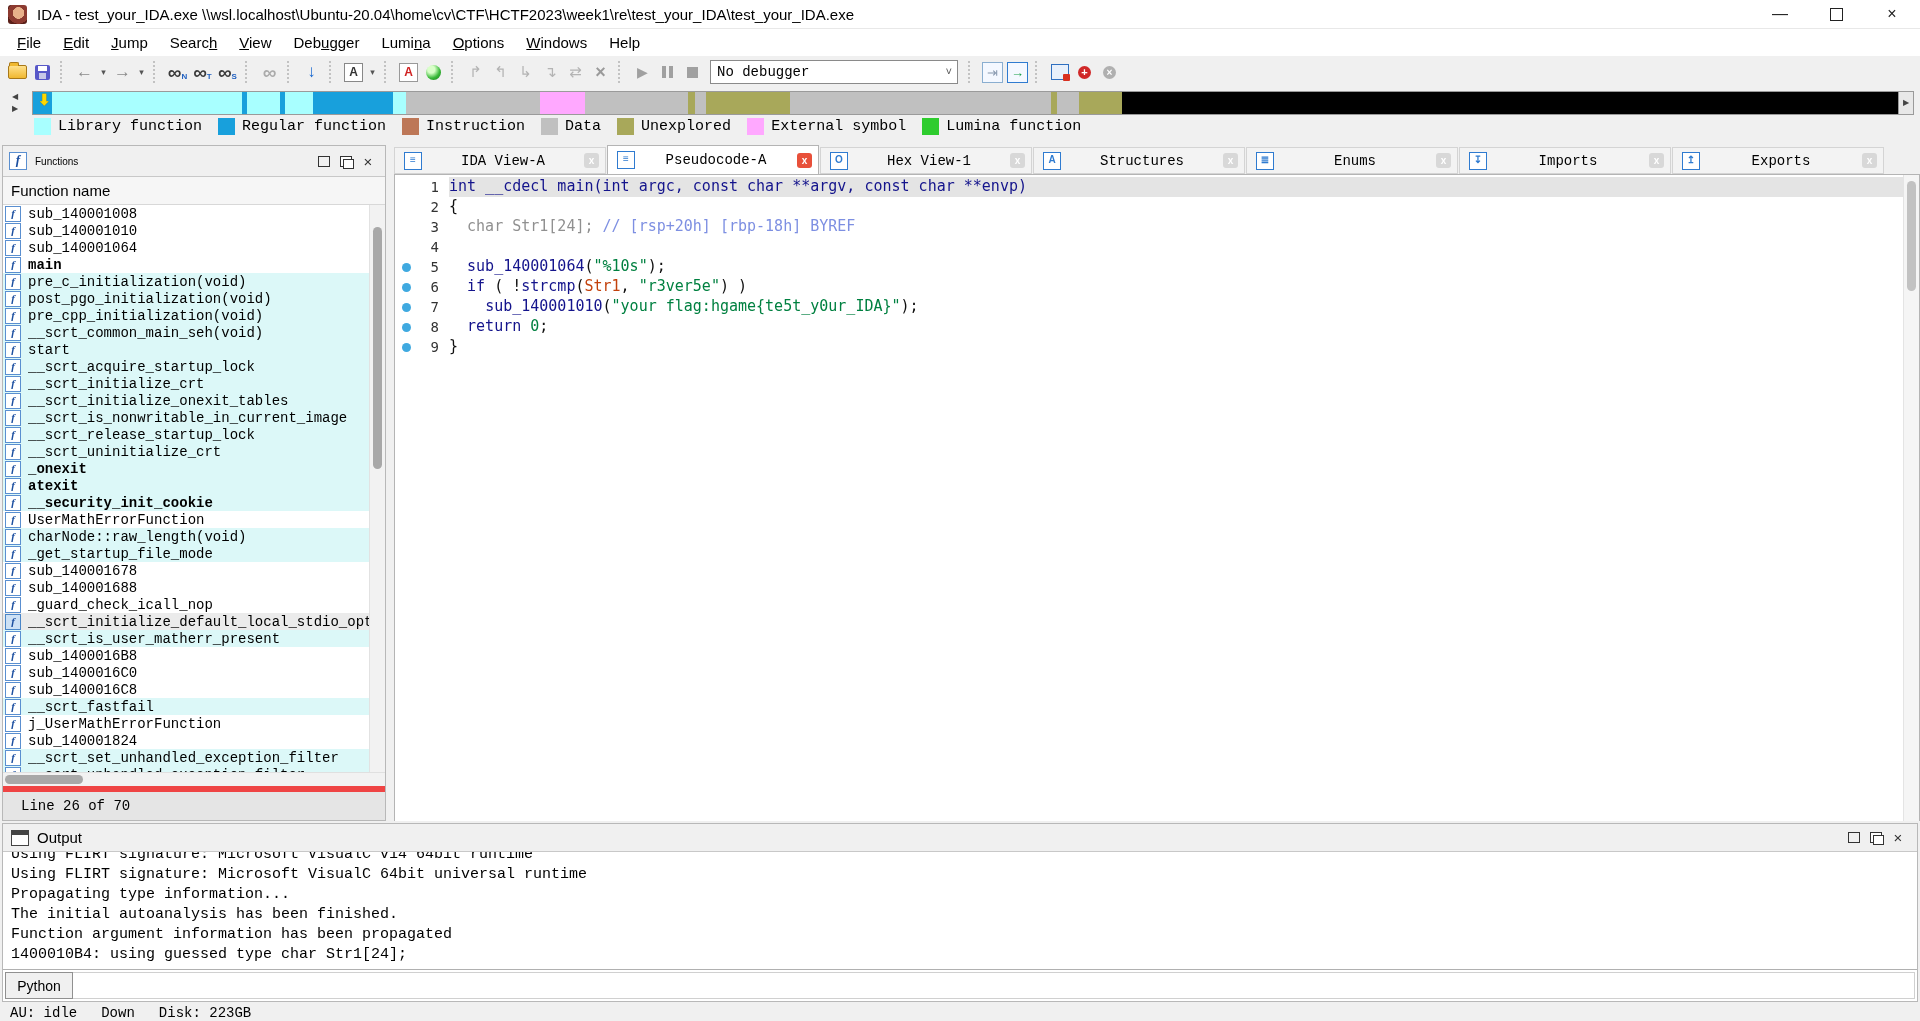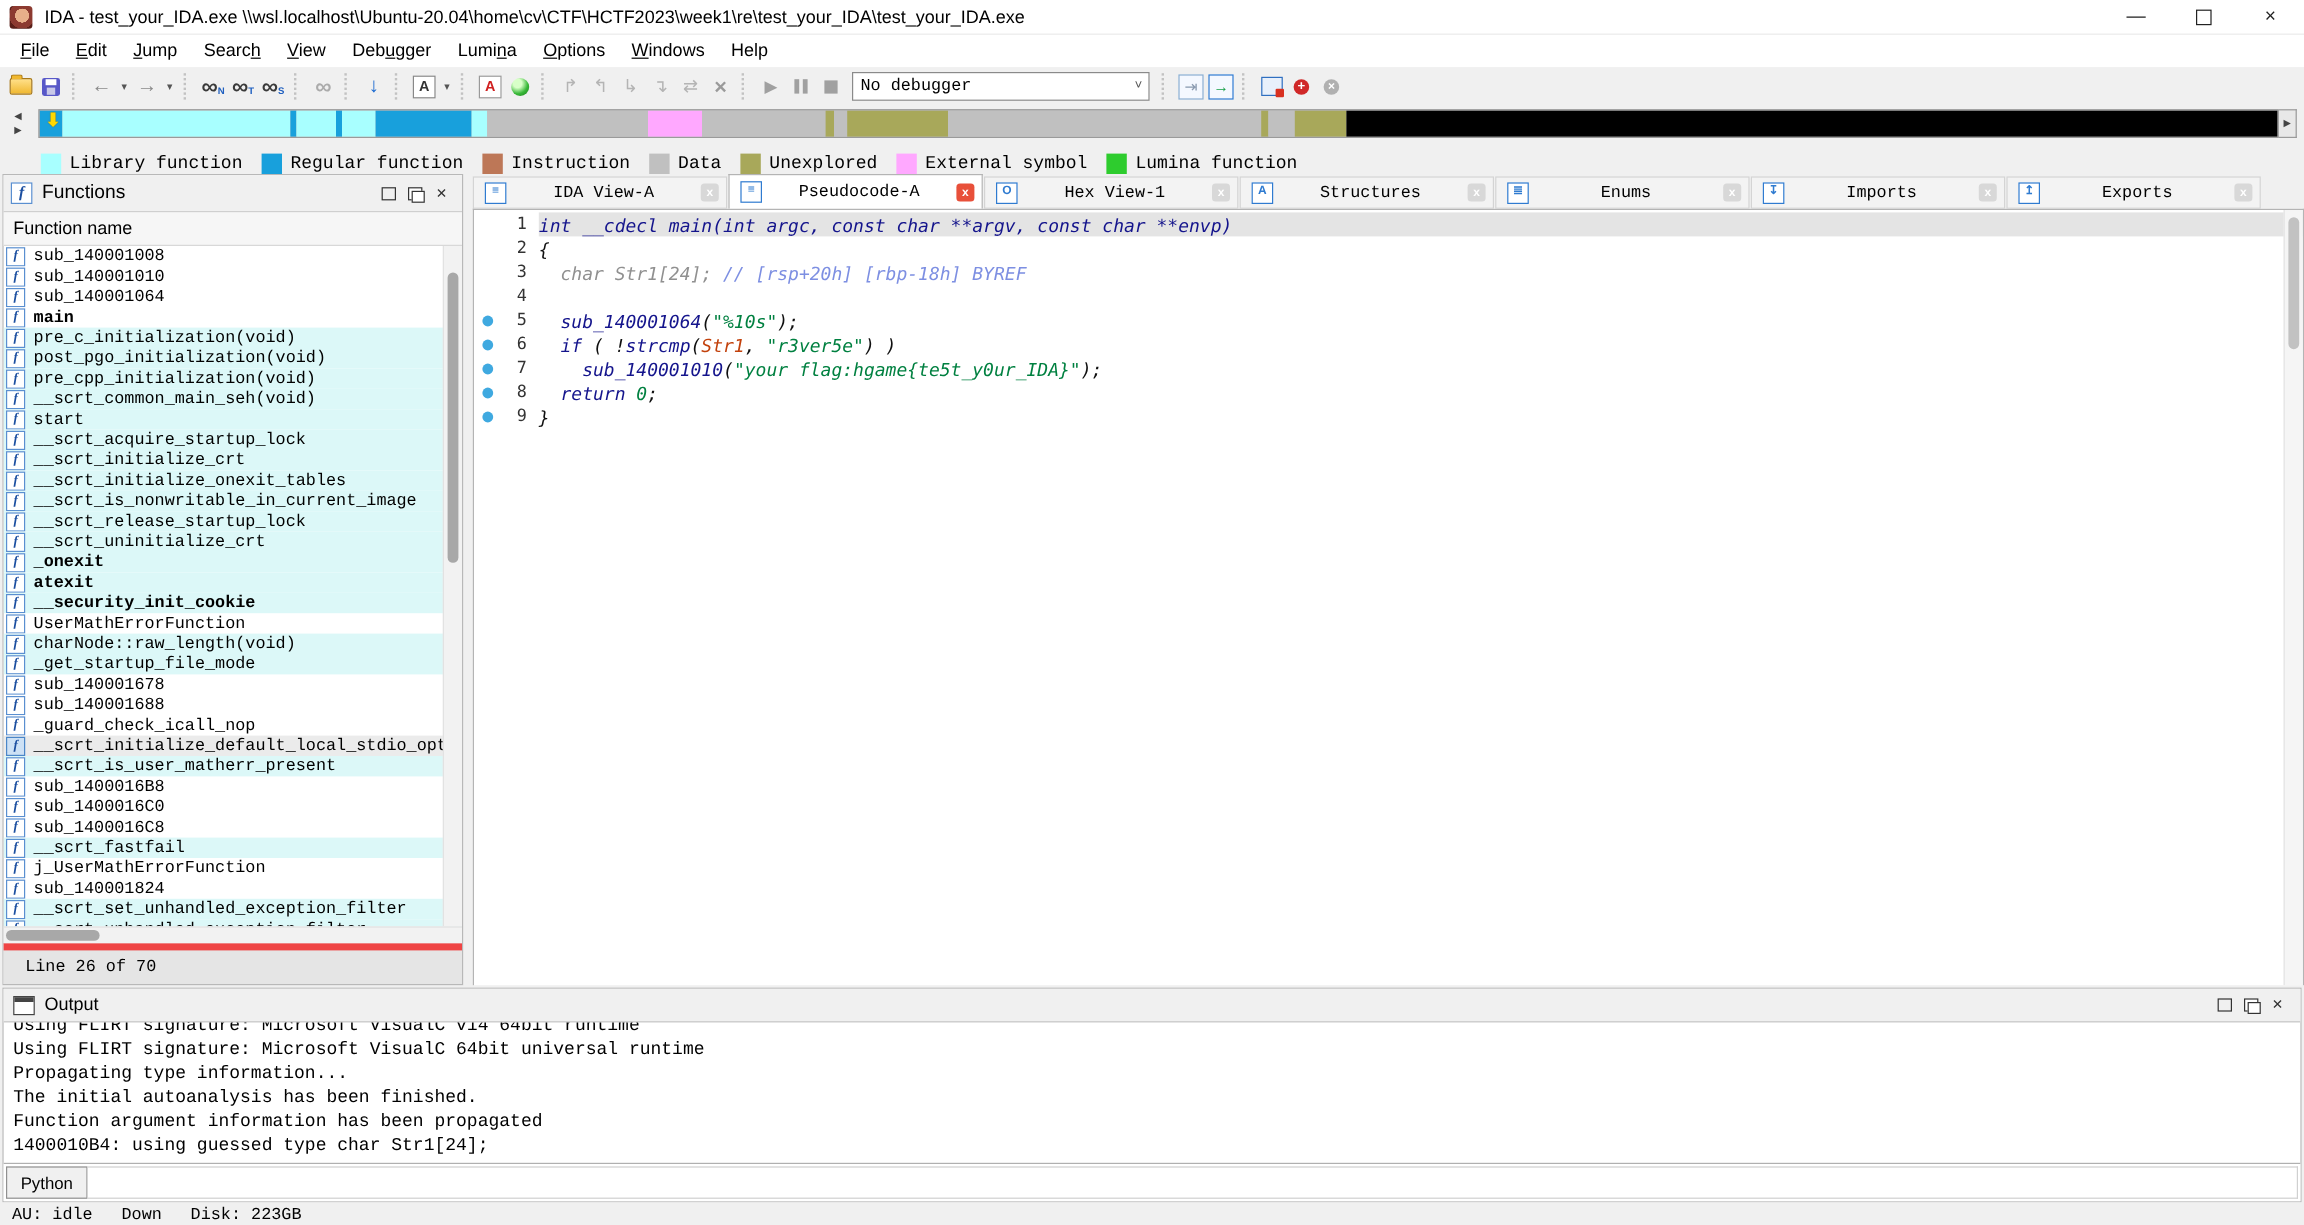--- a/index.html
+++ b/index.html
@@ -56,32 +56,32 @@
   .navrow{height:30px;display:flex;align-items:center;flex:none;padding-left:8px;}
   .navarrows{display:flex;flex-direction:column;gap:2px;margin-right:10px;flex:none;}
   .navarrows span{width:14px;height:10px;font-size:8px;line-height:10px;text-align:center;color:#444;}
   .navband{flex:1;height:22px;border:1px solid #9a9a9a;display:flex;position:relative;background:#c0c0c0;overflow:hidden;}
   .navband .seg{height:100%;flex:none;}
   .seg.cyan{background:#a8ffff;} .seg.blue{background:#18a0dc;} .seg.gray{background:#c0c0c0;}
   .seg.pink{background:#ffa8ff;} .seg.olive{background:#a8a85a;} .seg.black{background:#000;}
   .nav-marker{position:absolute;left:5px;top:-1px;color:#ffd800;font-weight:bold;font-size:15px;text-shadow:0 0 1px #806000;}
   .navendbtn{width:14px;height:22px;border:1px solid #9a9a9a;border-left:none;background:#e8e8e8;font-size:8px;line-height:22px;text-align:center;color:#444;flex:none;margin-right:6px;}
   
-  .legend{height:27px;display:flex;align-items:flex-end;gap:16px;padding-left:34px;flex:none;
+  .legend{height:27px;display:flex;align-items:flex-start;gap:16px;padding-left:34px;flex:none;
      font-family:"Liberation Mono",monospace;font-size:15px;}
   .leg{display:flex;align-items:center;gap:7px;}
   .leg .chip{width:17px;height:17px;flex:none;}
   
   .workspace{height:676px;display:flex;flex:none;background:#f0f0f0;}
   
   .funcpanel{width:384px;flex:none;display:flex;flex-direction:column;background:#fff;border:1px solid #b8b8b8;box-sizing:border-box;margin-left:2px;}
   .fp-title{height:30px;background:#f0f0f0;display:flex;align-items:center;padding:0 6px;flex:none;border-bottom:1px solid #c8c8c8;}
   .ficon{width:16px;height:16px;border:1px solid #5a8fd0;background:#fff;color:#1c4fa0;
      font:italic bold 13px/14px "Liberation Serif",serif;text-align:center;flex:none;}
-  .fp-title .fp-label{flex:1;padding-left:8px;font-size:16px;}
+  .fp-title .fp-label{flex:1;padding-left:8px;font-size:10px;}
   .fp-btn{width:22px;height:20px;display:flex;align-items:center;justify-content:center;color:#333;font-size:15px;}
   .fp-btn .maxbox{width:10px;height:9px;border:1px solid #333;}
   .fp-btn .floatbox{width:10px;height:9px;border:1px solid #333;position:relative;background:#fff;}
   .fp-btn .floatbox::after{content:"";position:absolute;left:2px;top:2px;width:9px;height:8px;border:1px solid #333;background:#fff;}
   .fp-header{height:27px;background:#f6f6f6;border-bottom:1px solid #d8d8d8;display:flex;align-items:center;padding-left:8px;font-size:15px;flex:none;position:relative;}
   .fp-list{flex:1;overflow:hidden;position:relative;font-family:"Liberation Mono",monospace;font-size:14px;}
   .frow{height:17px;display:flex;align-items:center;white-space:nowrap;overflow:hidden;}
   .frow .ficon{width:14px;height:14px;font-size:11px;line-height:12px;margin:0 7px 0 2px;}
   .frow.lib{background:#dcf8f8;}
   .frow.sel{background:#ebebeb;}
@@ -104,21 +104,21 @@
   .tab .tlabel{flex:1;text-align:center;white-space:nowrap;overflow:hidden;}
   .tclose{width:15px;height:15px;border-radius:3px;background:#d8d8d8;color:#fff;font:bold 10px/15px "Liberation Sans",sans-serif;
      text-align:center;margin:0 6px;flex:none;}
   .tclose.red{background:#e8503a;}
   .codearea{flex:1;background:#fff;border:1px solid #b4b4b4;border-bottom:none;position:relative;overflow:hidden;
      font-family:"DejaVu Sans Mono",monospace;font-size:15px;padding-top:2px;}
   .cline{height:20px;display:flex;align-items:center;white-space:pre;}
   .cline .dot{width:14px;margin-left:4px;flex:none;text-align:center;}
   .cline .dot i{display:inline-block;width:9px;height:9px;border-radius:50%;background:#3fa9e0;}
   .cline .lnum{width:26px;text-align:right;color:#333;flex:none;font-size:14px;padding-right:10px;}
-  .cline .ctext{flex:1;height:100%;display:flex;align-items:flex-end;font-style:italic;}
+  .cline .ctext{flex:1;height:100%;display:flex;align-items:flex-start;}
   .cline.hl .ctext{background:#e4e4e4;}
   .tok-kw{color:#14148c;} .tok-fn{color:#14148c;} .tok-pl{color:#101010;}
   .tok-str{color:#008040;} .tok-num{color:#008040;} .tok-lv{color:#c2410c;}
   .tok-cm{color:#7d8fe2;} .tok-gr{color:#909090;}
   .code-vscroll{position:absolute;right:0;top:0;bottom:0;width:15px;background:#f5f5f5;border-left:1px solid #e4e4e4;}
   .code-vthumb{position:absolute;left:3px;top:6px;width:9px;height:110px;background:#c2c2c2;border-radius:5px;}
   .code-status{height:26px;background:#f0f0f0;border:1px solid #b4b4b4;border-top:1px solid #d0d0d0;display:flex;align-items:center;
      font-family:"Liberation Mono",monospace;font-size:14px;padding-left:38px;flex:none;box-sizing:border-box;}
   
   .outpanel{height:179px;flex:none;display:flex;flex-direction:column;background:#fff;border:1px solid #b8b8b8;box-sizing:border-box;margin:2px 2px 0 2px;}

